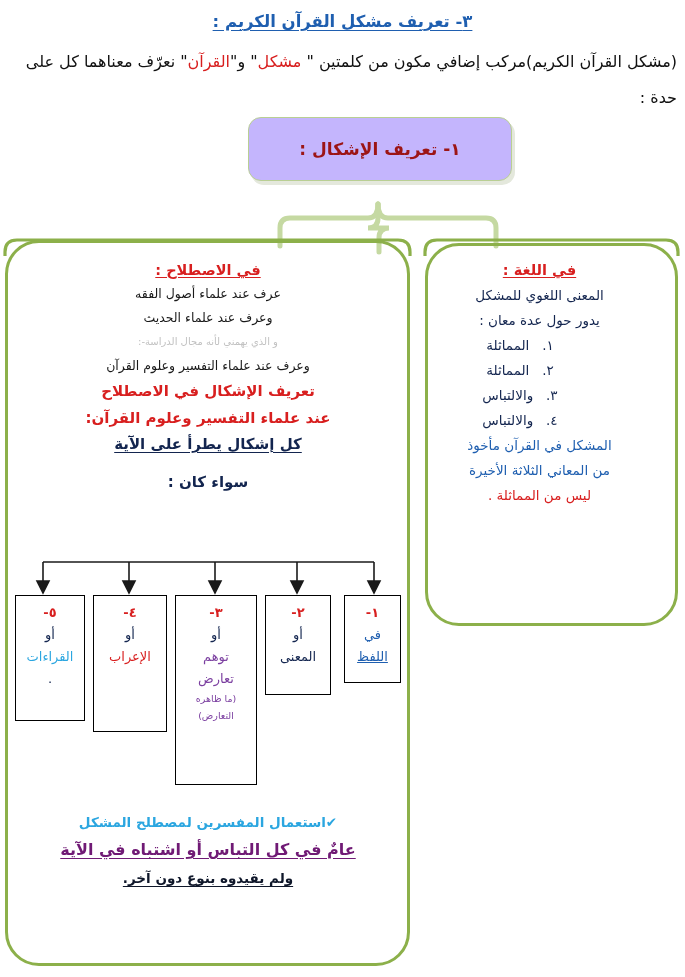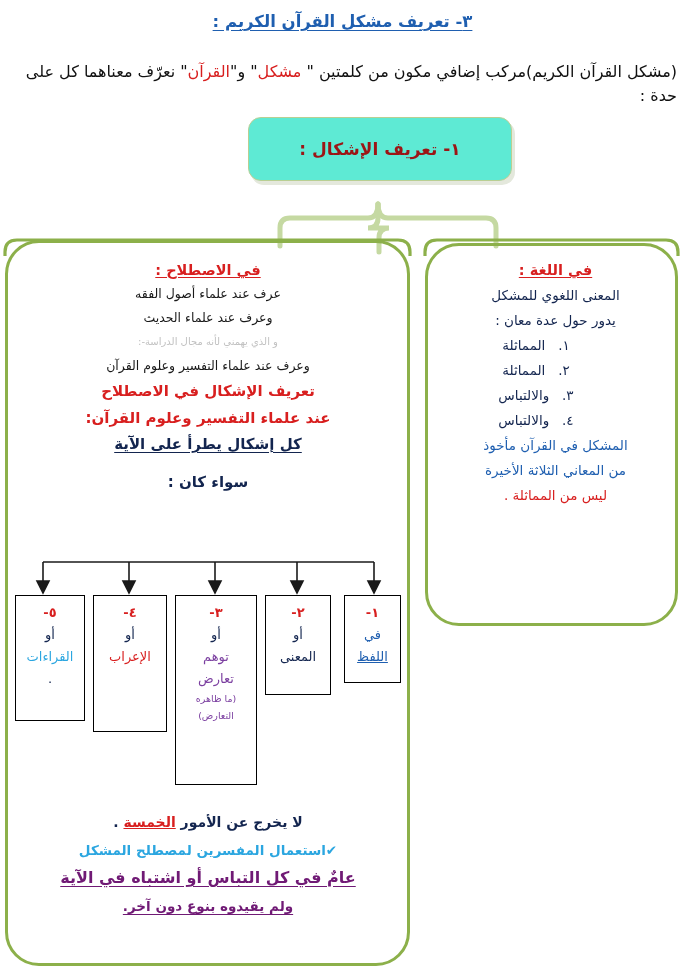--- a/index.html
+++ b/index.html
@@ -30,35 +30,34 @@
     text-underline-offset: 3px;
     direction: rtl;
   }
   .intro {
     position: absolute;
     top: 44px;
     left: 8px;
     width: 669px;
     text-align: right;
     font-size: 16px;
-    line-height: 24px;
+    line-height: 36px;
     color: #111111;
     direction: rtl;
-    margin-top: 16px;
   }
   .intro .red { color: #d81f1f; }
 
   
   .center-box {
     position: absolute;
     left: 248px;
     top: 117px;
     width: 262px;
     height: 62px;
-    background: #5eead4;
+    background: #c4b5fd;
     border: 1px solid #b9cf93;
     border-radius: 13px;
     box-shadow: 3px 4px 0 0 #e4e8dc;
     display: flex;
     align-items: center;
     justify-content: center;
     direction: rtl;
   }
   .center-box-label {
     font-size: 17px;
@@ -108,21 +107,21 @@
     text-underline-offset: 2px;
   }
   .navy   { color: #13254f; }
   .blue   { color: #1f5fb0; }
   .red    { color: #d81f1f; }
   .purple { color: #7b3fa0; }
   .cyan   { color: #2ba6e0; }
 
   .right-body {
     position: absolute;
-    left: 445px;
+    left: 429px;
     top: 258px;
     width: 221px;
     font-size: 13.5px;
     line-height: 25px;
   }
   .right-body .line { white-space: nowrap; }
   .right-body .num-line { padding-right: 39px; text-align: center; }
 
   .left-body {
     position: absolute;
@@ -189,21 +188,21 @@
     line-height: 28px;
   }
   .footer-block .f1 { color: #13254f; font-weight: bold; }
   .footer-block .f1 u { color: #d81f1f; text-decoration: underline; }
   .footer-block .f2 { color: #2ba6e0; font-weight: bold; font-size: 13.5px; }
   .footer-block .f3 {
     color: #701a75; font-weight: bold; font-size: 16px;
     text-decoration: underline; text-underline-offset: 3px;
   }
   .footer-block .f4 {
-    color: #701a75; font-weight: bold; font-size: 13.5px;
+    color: #0f172a; font-weight: bold; font-size: 13.5px;
     text-decoration: underline; text-underline-offset: 3px;
   }
 </style>
 </head>
 <body>
 
 <div class="page-title">٣- تعريف مشكل القرآن الكريم :</div>
 
 <div class="intro">
   <span>(مشكل القرآن الكريم)مركب إضافي مكون من كلمتين " </span><span class="red">مشكل</span><span>" و"</span><span class="red">القرآن</span><span>" نعرّف معناهما كل على حدة :</span>
@@ -309,19 +308,16 @@
 </div>
 
 <div class="sbox sbox-5">
   <div class="n">٥-</div>
   <div class="o">أو</div>
   <div class="cyan">القراءات</div>
   <div class="o">.</div>
 </div>
 
 <div class="footer-block">
-  <div class="f1">
-    <span>لا يخرج عن الأمور </span><u>الخمسة</u><span> .</span>
-  </div>
   <div class="f2">✔استعمال المفسرين لمصطلح المشكل</div>
   <div class="f3">عامٌ في كل التباس أو اشتباه في الآية</div>
   <div class="f4">ولم يقيدوه بنوع دون آخر.</div>
 </div>
 
 </body></html>

